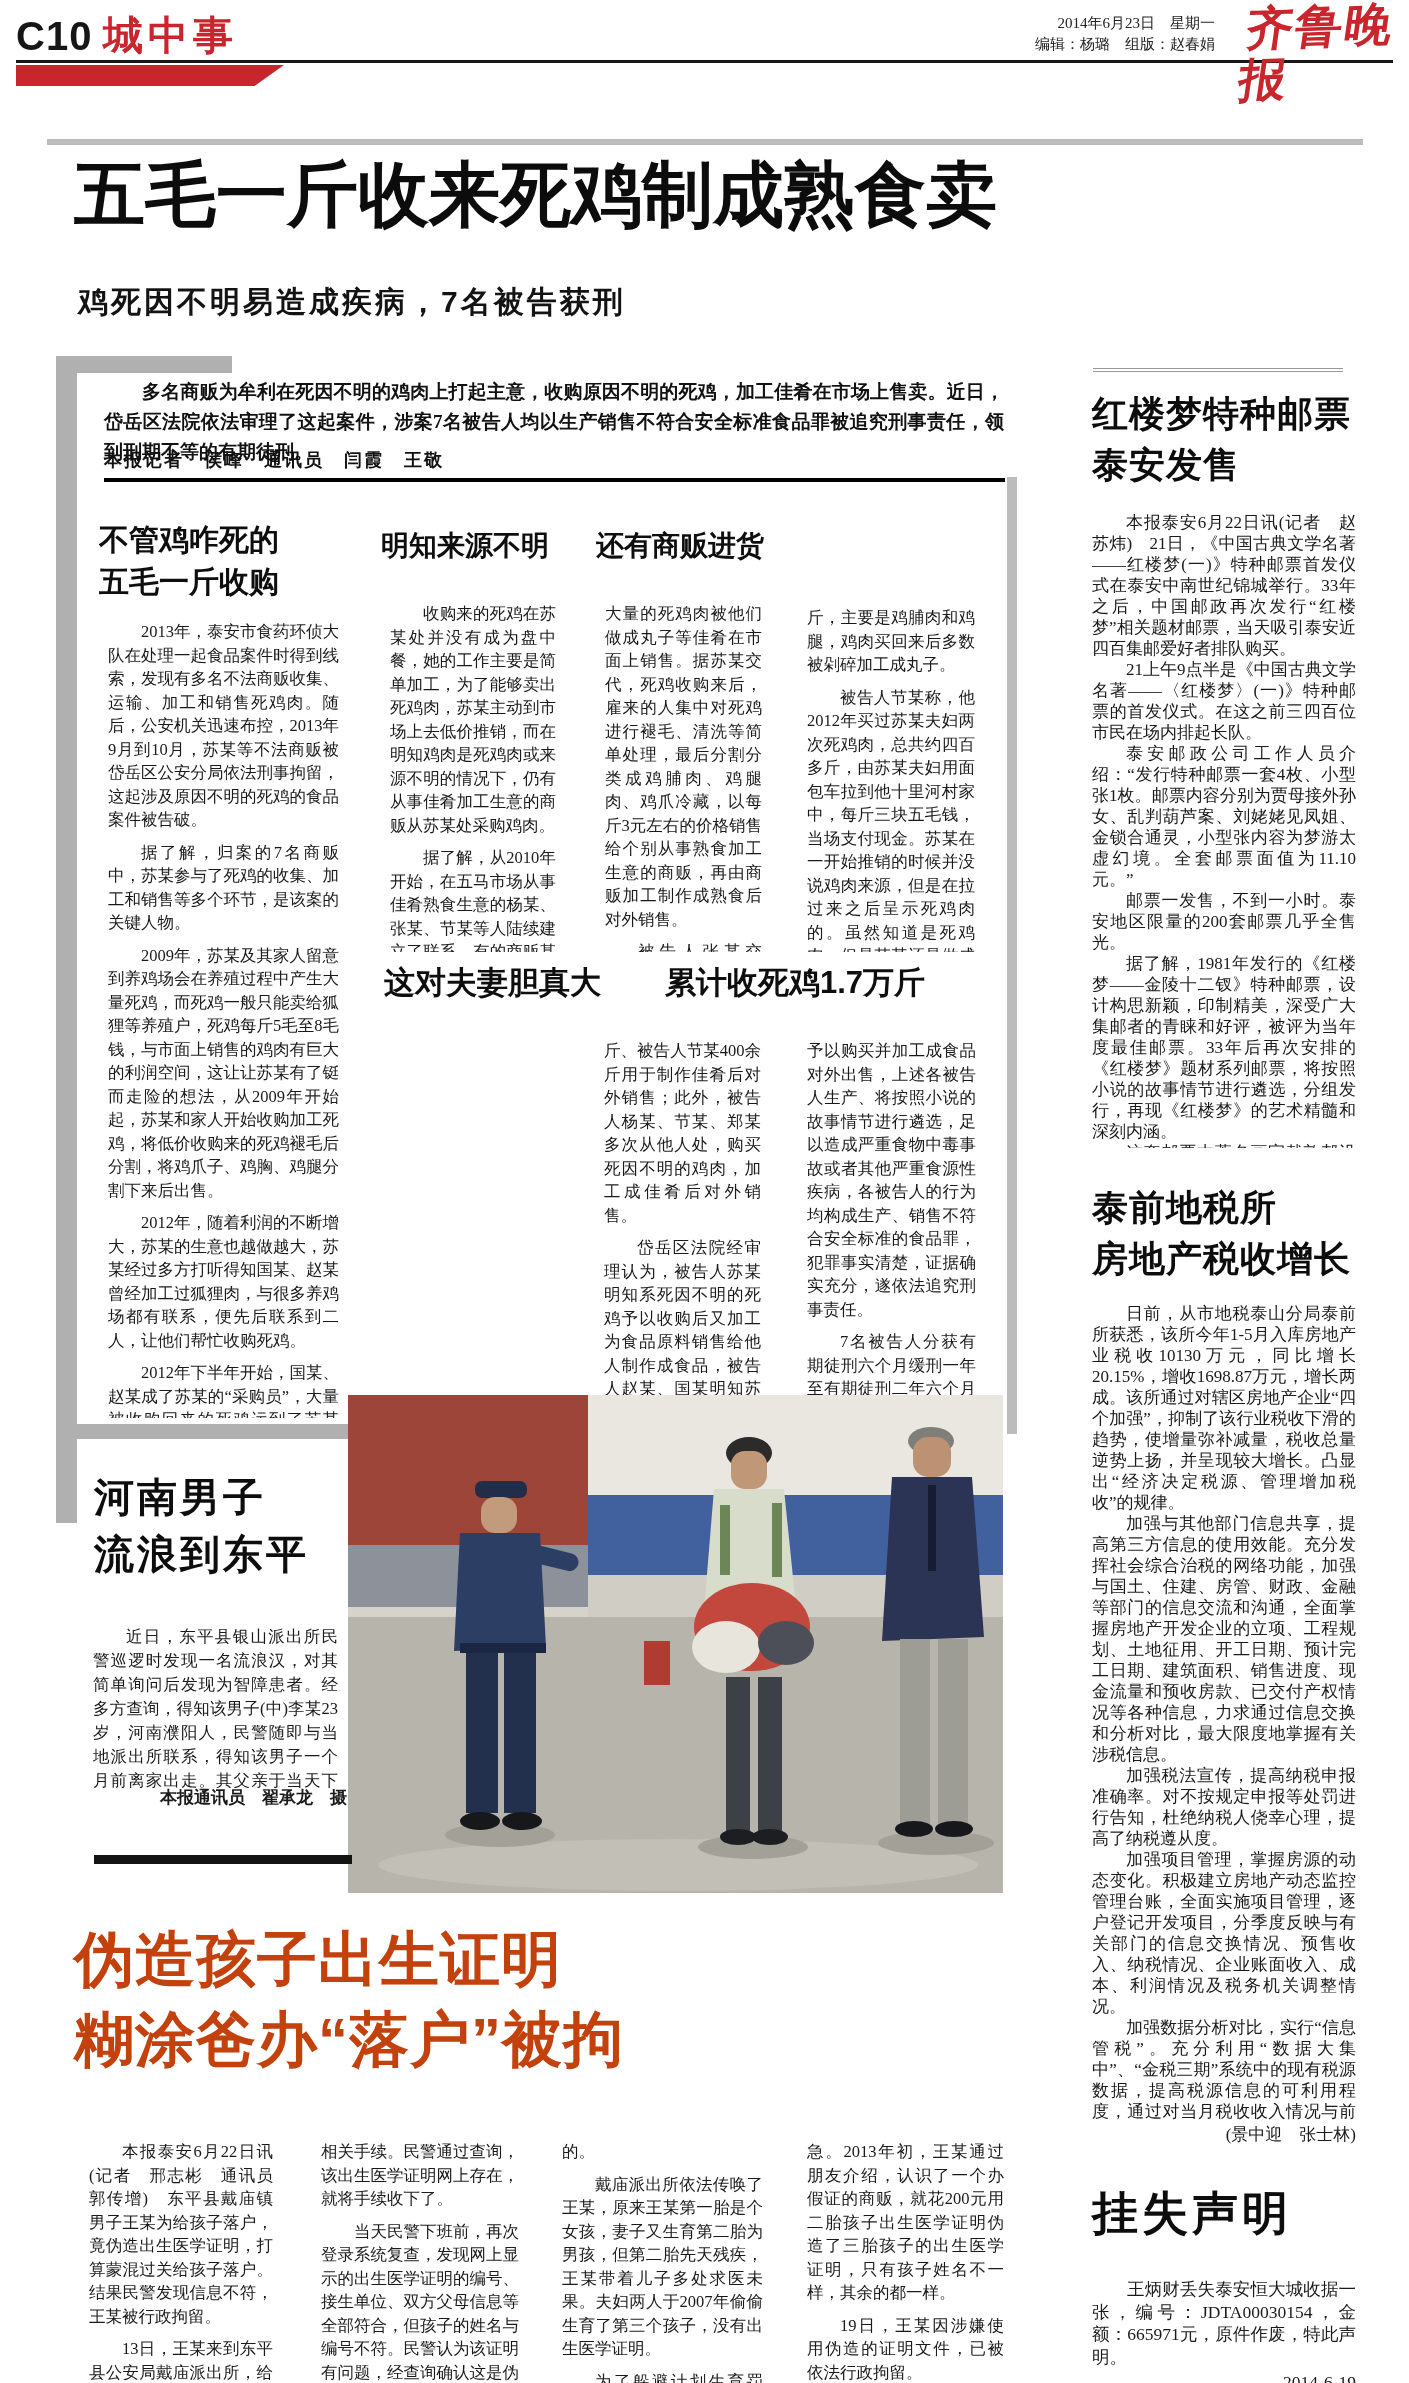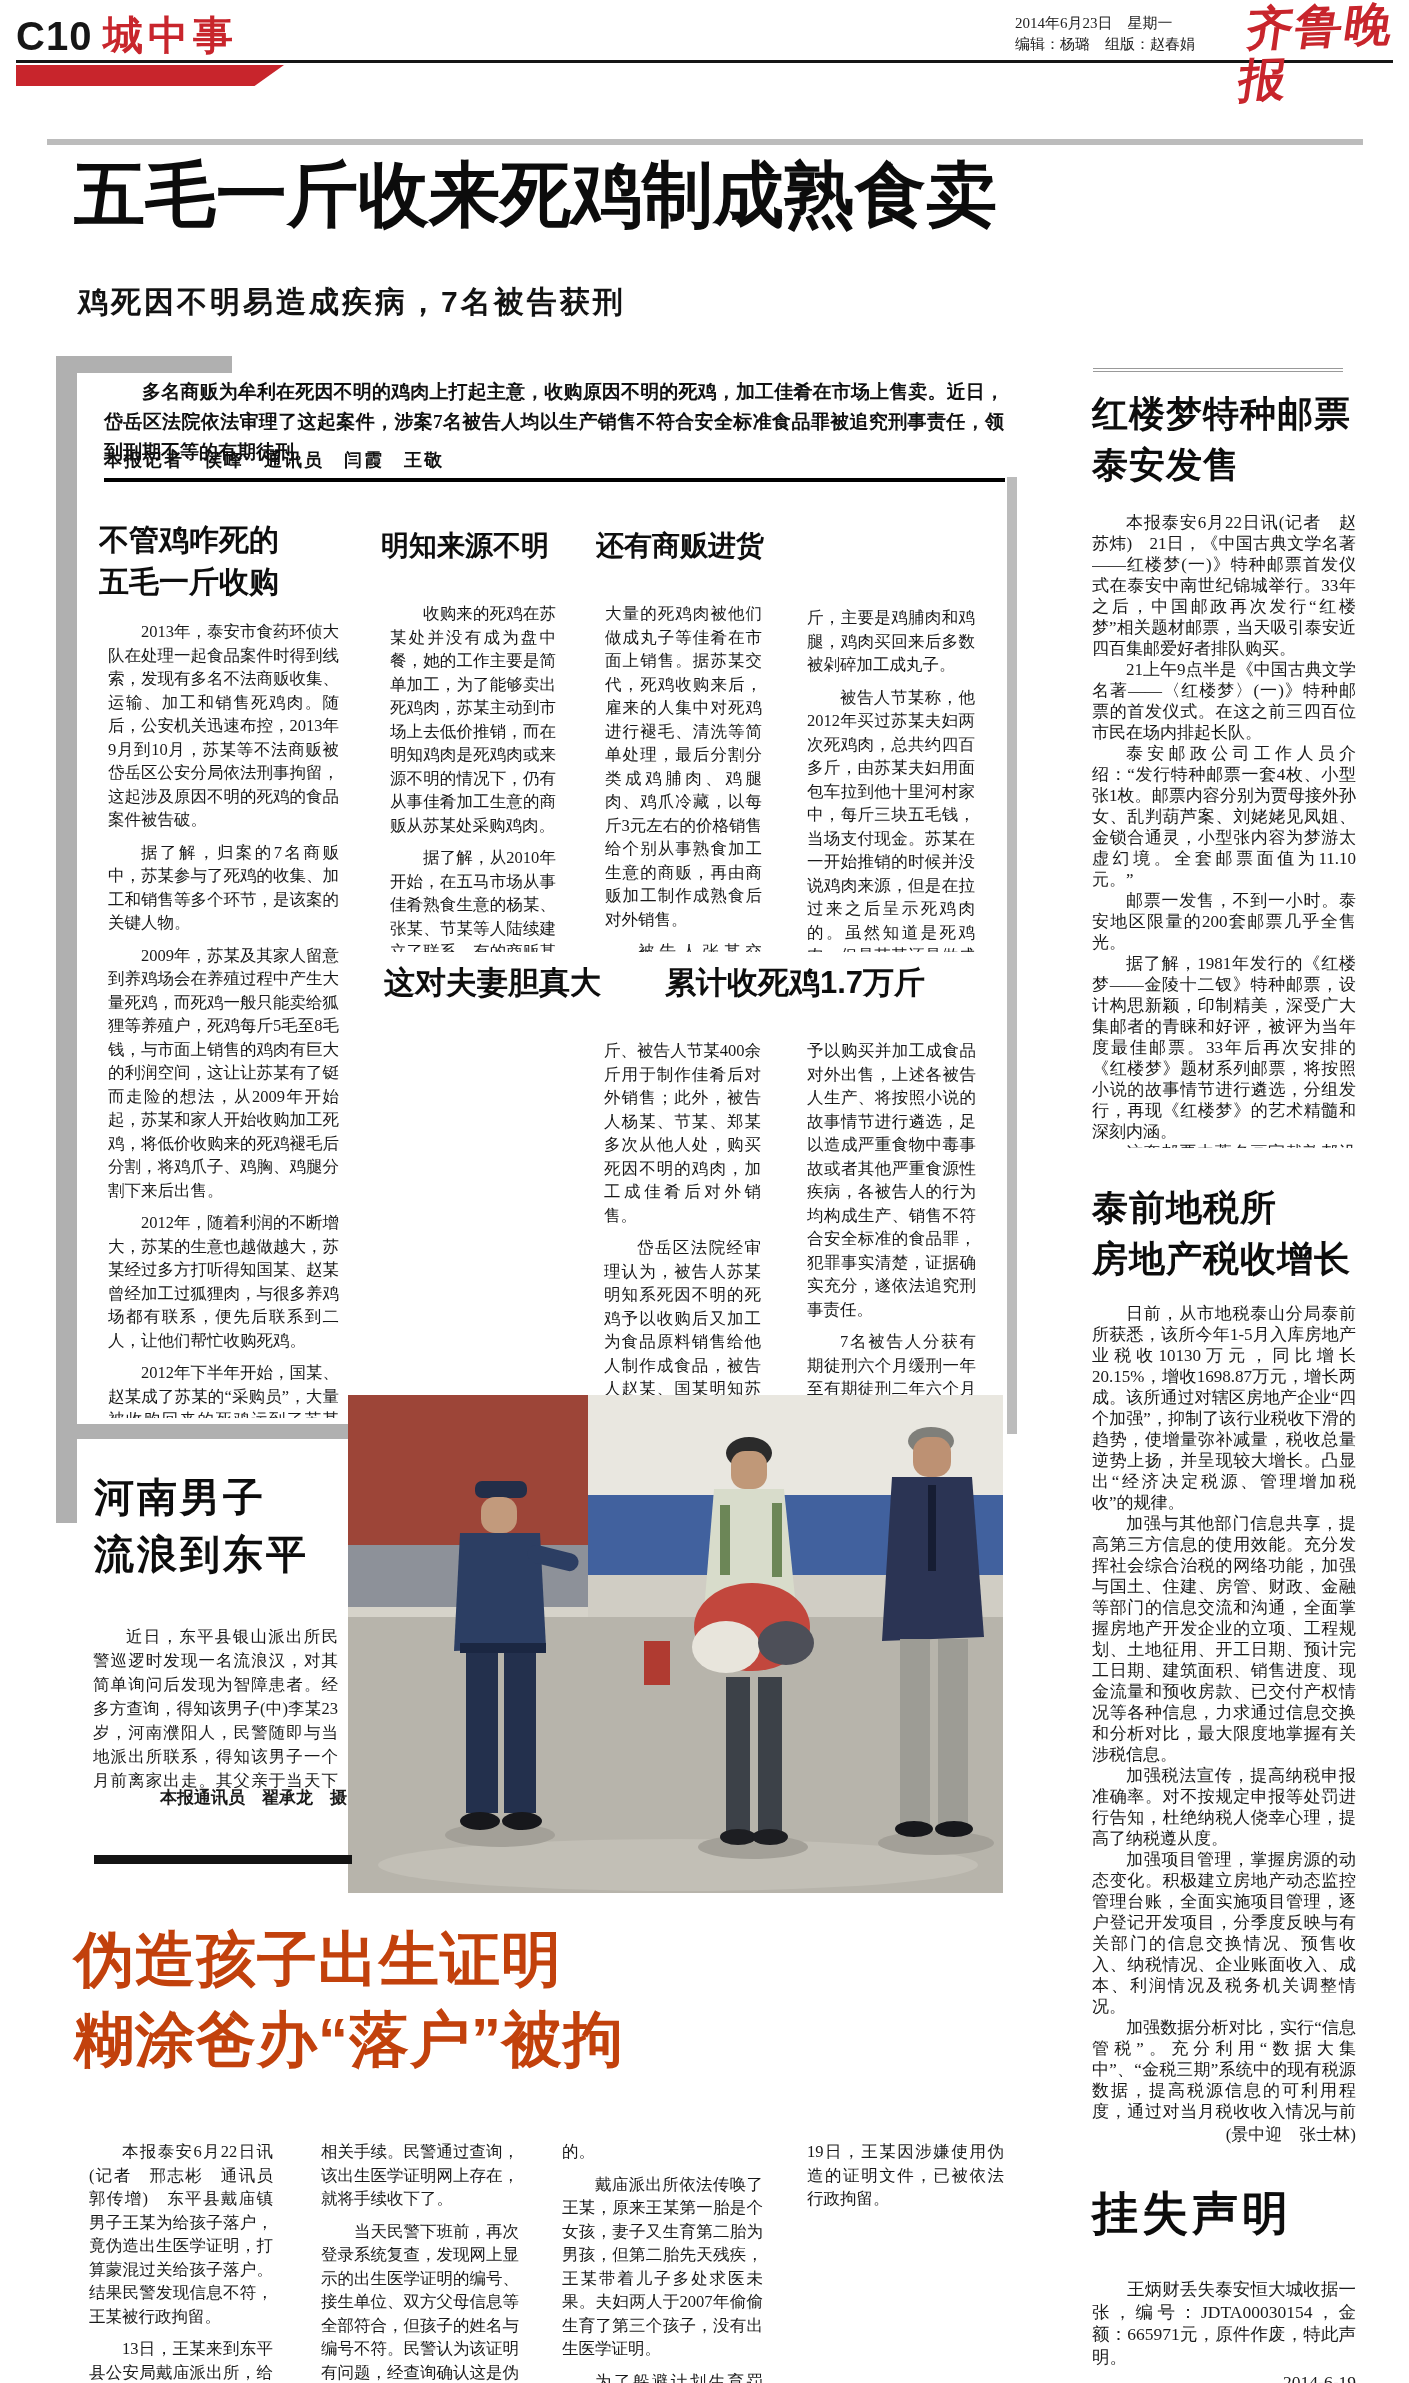--- a/index.html
+++ b/index.html
@@ -5,21 +5,21 @@
   html,body{margin:0;padding:0;background:#888;}
   .page{position:relative;width:1409px;height:2383px;background:#ffffff;margin:0 auto;overflow:hidden;
         font-family:"Liberation Serif",serif;color:#1a1a1a;}
   .abs{position:absolute;}
   
   .sec-code{left:16px;top:16px;font:900 40px/1 "Liberation Sans",sans-serif;color:#161616;letter-spacing:1px;}
   .sec-name{left:103px;top:15px;font:900 40px/1 "Liberation Sans",sans-serif;color:#c8252c;letter-spacing:5px;}
   .hdr-line{left:16px;top:60px;width:1377px;height:3px;background:#161616;}
   .hdr-redbar{left:16px;top:65px;width:268px;height:21px;background:#c8252c;
               clip-path:polygon(0 0,100% 0,89% 100%,0 100%);}
-  .pub-info{left:1015px;top:13px;width:200px;font:15px/21px "Liberation Serif",serif;color:#222;text-align:left;}
+  .pub-info{left:1015px;top:13px;width:200px;font:15px/21px "Liberation Serif",serif;color:#222;text-align:right;}
   .masthead{left:1243px;top:1px;font:700 47px/1.1 "Liberation Serif",serif;color:#c8252c;
             transform:skewX(-10deg) rotate(-2deg);letter-spacing:2px;}
   .top-gray{left:47px;top:139px;width:1316px;height:6px;background:#bcbcbc;}
   
   .main-headline{left:74px;top:156px;width:940px;font:900 71px/1.1 "Liberation Sans",sans-serif;
                  color:#0c0c0c;white-space:nowrap;}
   .main-subhead{left:78px;top:284px;font:700 30px/1.2 "Liberation Sans",sans-serif;color:#131313;letter-spacing:3px;}
   
   .lead-l-h{left:56px;top:356px;width:176px;height:17px;background:#b0b0b0;}
   .lead-l-v{left:56px;top:356px;width:21px;height:1167px;background:#b0b0b0;}
@@ -232,20 +232,21 @@
   </div>
   <div class="abs col b-col3">
     <div class="cont">
         <p>的。</p>
         <p>戴庙派出所依法传唤了王某，原来王某第一胎是个女孩，妻子又生育第二胎为男孩，但第二胎先天残疾，王某带着儿子多处求医未果。夫妇两人于2007年偷偷生育了第三个孩子，没有出生医学证明。</p>
         <p>为了躲避计划生育罚款，第三个孩子一直没落户。眼看孩子就要上学了，家人很着</p>
       </div>
   </div>
   <div class="abs col b-col4">
     <div class="cont">
+        <p>急。2013年初，王某通过朋友介绍，认识了一个办假证的商贩，就花200元用二胎孩子出生医学证明伪造了三胎孩子的出生医学证明，只有孩子姓名不一样，其余的都一样。</p>
         <p>19日，王某因涉嫌使用伪造的证明文件，已被依法行政拘留。</p>
       </div>
   </div>
 
   <div class="abs sb-rule"></div>
   <div class="abs sb-h sb-a1-h1">红楼梦特种邮票</div>
   <div class="abs sb-h sb-a1-h2">泰安发售</div>
   <div class="abs sb-body sb-a1-body">
       <p>本报泰安6月22日讯(记者　赵苏炜)　21日，《中国古典文学名著——红楼梦(一)》特种邮票首发仪式在泰安中南世纪锦城举行。33年之后，中国邮政再次发行“红楼梦”相关题材邮票，当天吸引泰安近四百集邮爱好者排队购买。</p>
       <p>21上午9点半是《中国古典文学名著——〈红楼梦〉(一)》特种邮票的首发仪式。在这之前三四百位市民在场内排起长队。</p>

